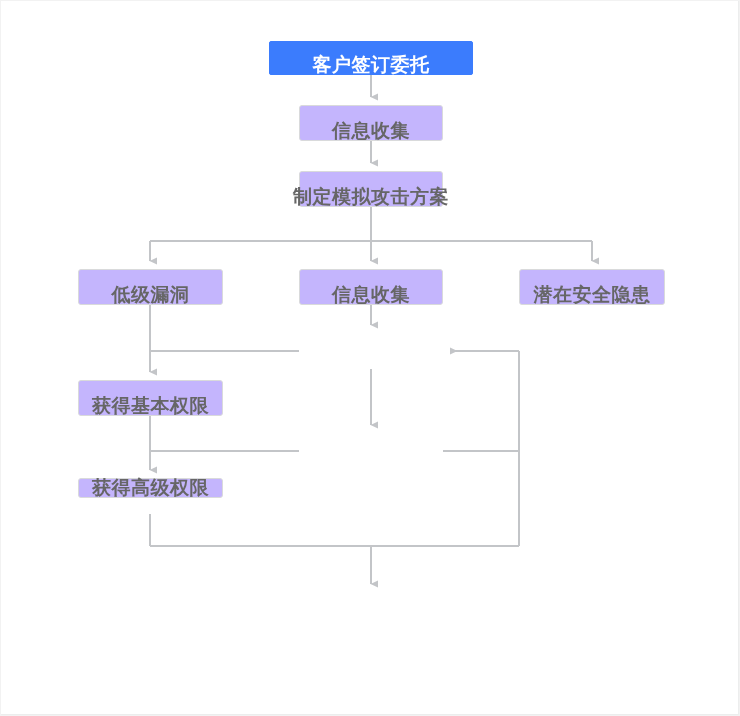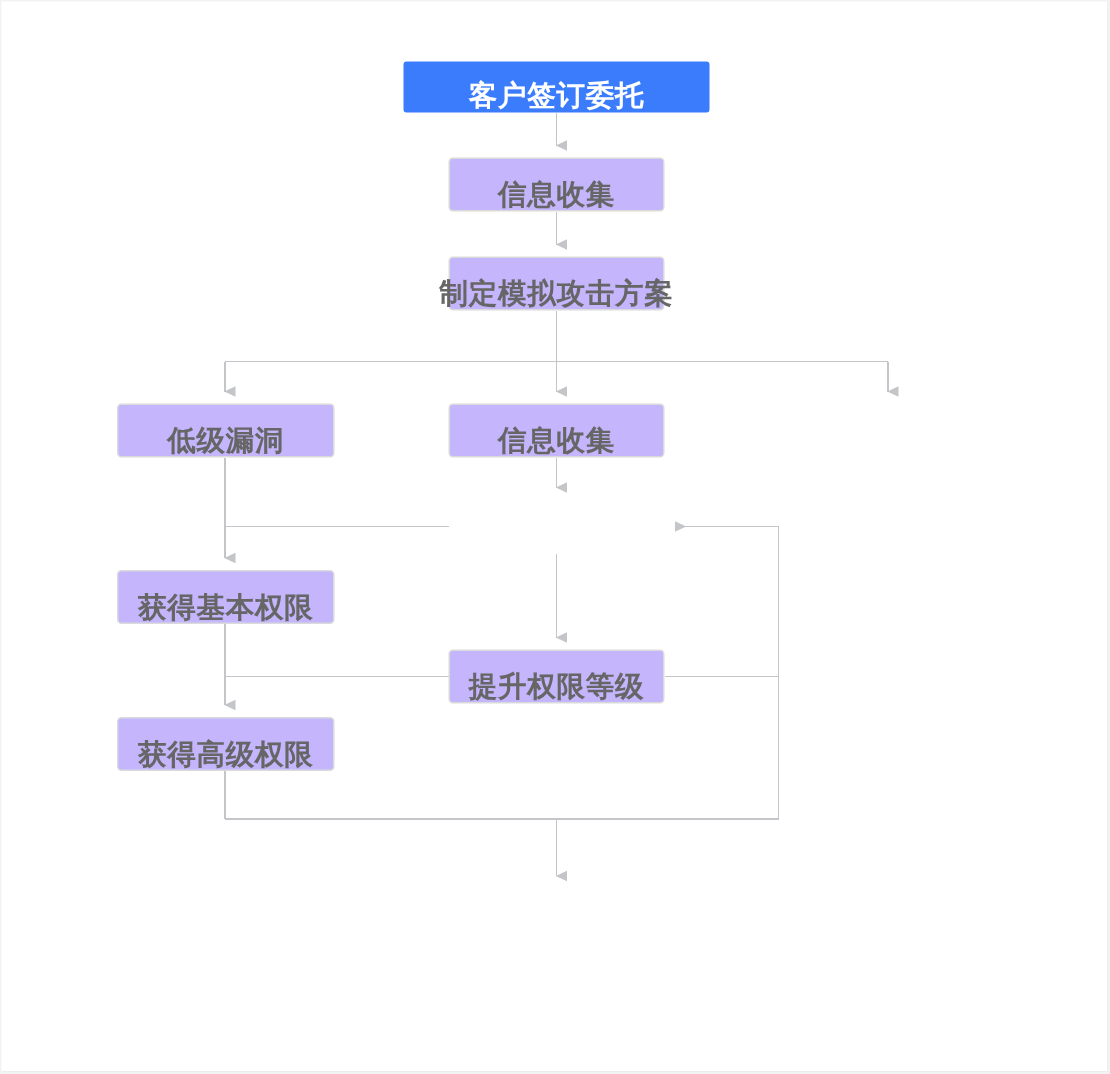--- a/index.html
+++ b/index.html
@@ -126,28 +126,28 @@
   </div>
 
   <div class="node plain" style="left: 77px; top: 268px; width: 145px; height: 36px; border-color: rgb(217, 218, 219); color: rgb(102, 102, 102);">
     <span>低级漏洞</span>
   </div>
 
   <div class="node plain" style="left: 298px; top: 268px; width: 144px; height: 36px; border-color: rgb(217, 218, 219); color: rgb(102, 102, 102);">
     <span>信息收集</span>
   </div>
 
+  <div class="node plain" style="left: 518px; top: 268px; width: 146px; height: 36px; border-color: rgb(217, 218, 219); color: rgb(102, 102, 102);">
+    <span>潜在安全隐患</span>
+  </div>
 
 
   <div class="node plain" style="left: 77px; top: 379px; width: 145px; height: 36px; border-color: rgb(217, 218, 219); color: rgb(102, 102, 102);">
     <span>获得基本权限</span>
   </div>
 
-  <div class="node plain" style="left: 298px; top: 432px; width: 144px; height: 36px; border-color: rgb(217, 218, 219); color: rgb(102, 102, 102);">
-    <span>提升权限等级</span>
-  </div>
 
-  <div class="node plain" style="left: 77px; top: 477px; width: 145px; height: 36px; border-color: rgb(217, 218, 219); color: rgb(102, 102, 102);">
+  <div class="node plain" style="left: 77px; top: 477px; width: 145px; height: 20px; border-color: rgb(217, 218, 219); color: rgb(102, 102, 102);">
     <span>获得高级权限</span>
   </div>
 
 
 </div>
 
 </body></html>

